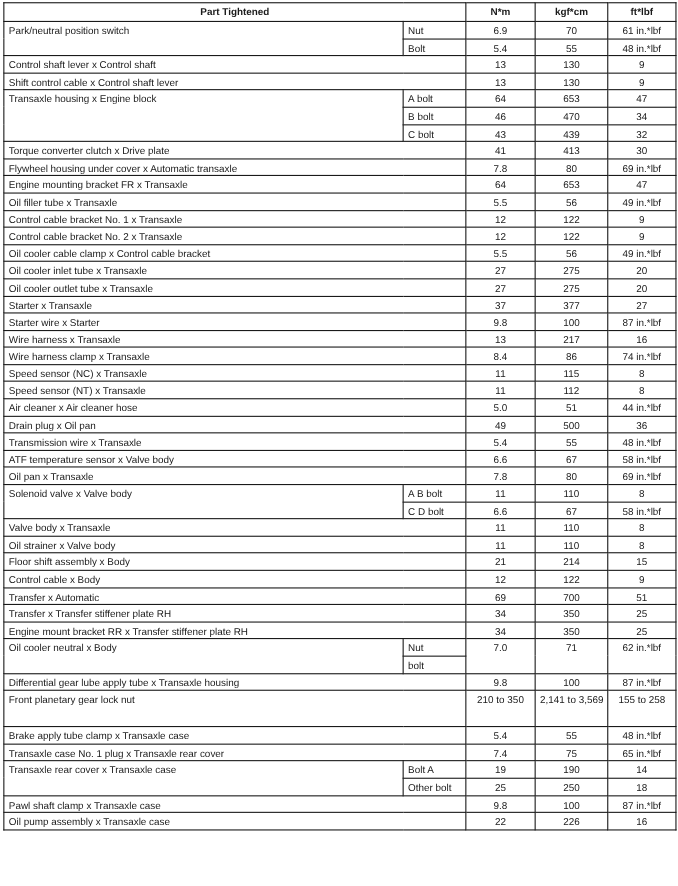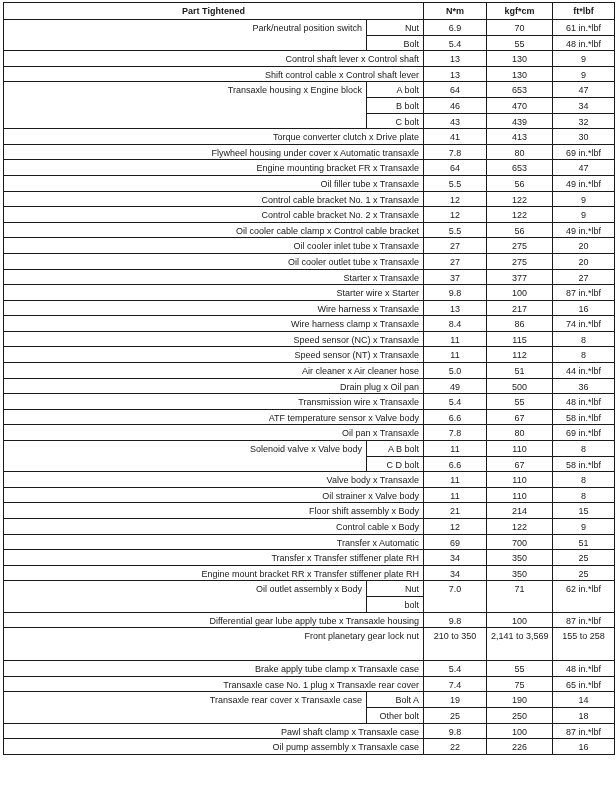--- a/index.html
+++ b/index.html
@@ -18,22 +18,22 @@
       height: 15.6px;
       line-height: 12px;
       vertical-align: top;
       padding-top: 2px;
       box-sizing: border-box;
       white-space: nowrap;
       overflow: hidden;
     }
     table.torque th { font-weight: bold; text-align: center; height: 17px; vertical-align: middle; padding-top: 0; }
     td.num { text-align: center; }
-    td.part { text-align: right; }
-    td.sub { text-align: right; }
+    td.part { text-align: left; }
+    td.sub { text-align: left; }
     td.mid { vertical-align: middle; padding-top: 0; text-align: center; }
     td.wrap { white-space: normal; line-height: 11px; margin-left: 32px; }
     tr.tall td { height: 33px; }
   </style>
 </head>
 <body>
 
 <table class="torque">
   <colgroup>
     <col style="width:363px">
@@ -264,21 +264,21 @@
         <td class="num">350</td>
         <td class="num">25</td>
       </tr>
       <tr>
         <td class="part" colspan="2">Engine mount bracket RR x Transfer stiffener plate RH</td>
         <td class="num">34</td>
         <td class="num">350</td>
         <td class="num">25</td>
       </tr>
       <tr>
-        <td class="part" rowspan="2">Oil outlet assembly x Body</td>
+        <td class="part" rowspan="2">Oil cooler neutral x Body</td>
         <td class="sub">Nut</td>
         <td class="num mid" rowspan="2">7.0</td>
         <td class="num mid" rowspan="2">71</td>
         <td class="num mid" rowspan="2">62 in.*lbf</td>
       </tr>
       <tr>
         <td class="sub">bolt</td>
       </tr>
       <tr>
         <td class="part" colspan="2">Differential gear lube apply tube x Transaxle housing</td>

